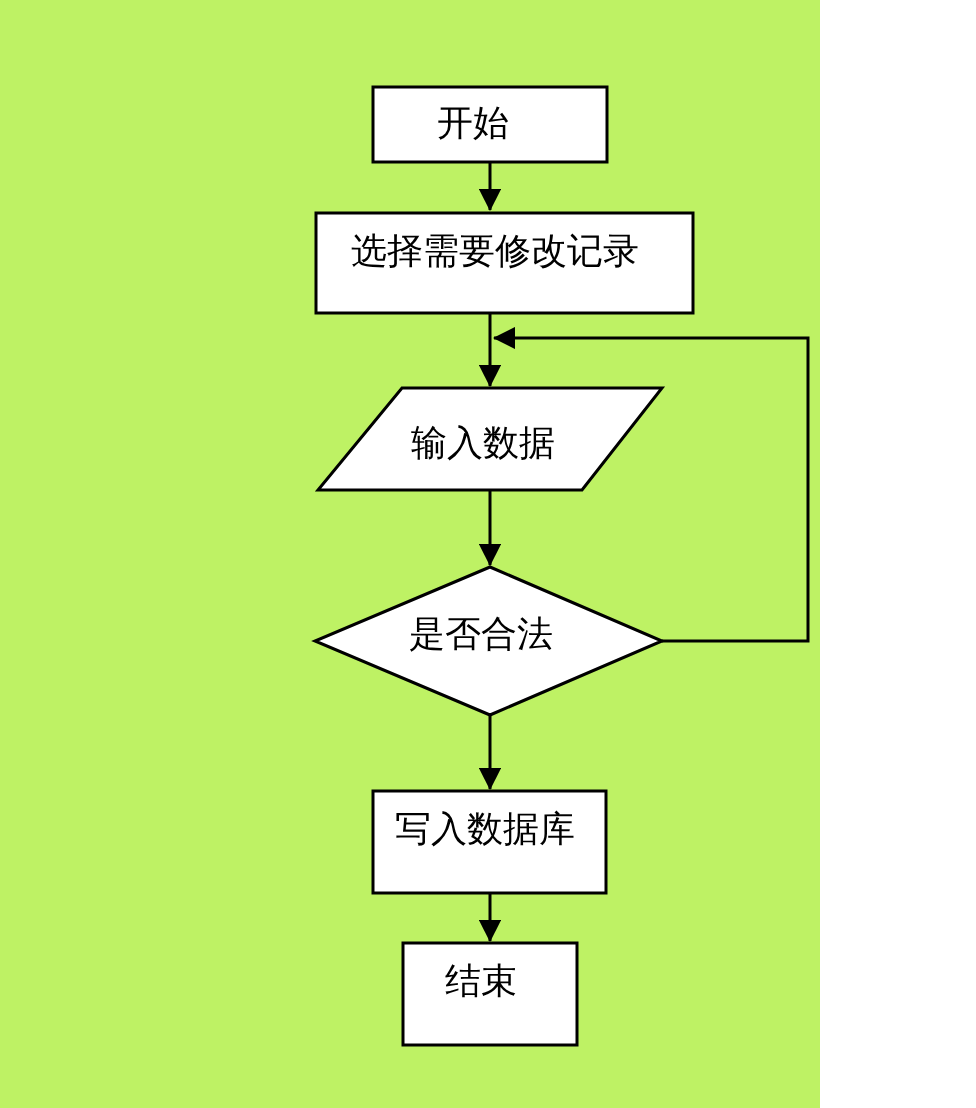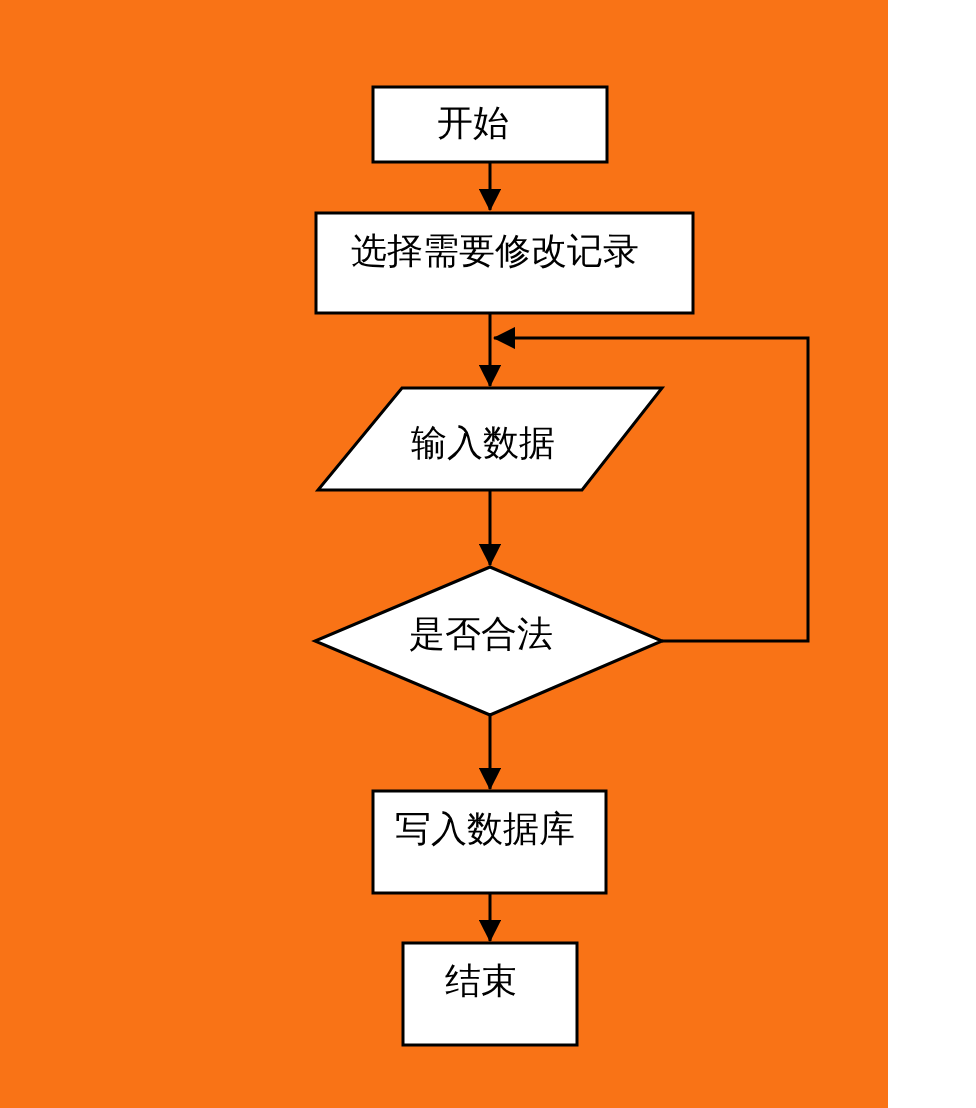--- a/index.html
+++ b/index.html
@@ -2,23 +2,23 @@
 <html><head>
 <meta charset="utf-8">
 <style>
   html, body {
     margin: 0;
     padding: 0;
     background: #ffffff;
   }
   .page {
     position: relative;
-    width: 888px;
+    width: 820px;
     height: 1108px;
-    background: #f97316;
+    background: #bef264;
     overflow: hidden;
     text-decoration: underline;
   }
   svg {
     display: block;
   }
   .node-shape {
     fill: #ffffff;
     stroke: #000000;
     stroke-width: 3;

